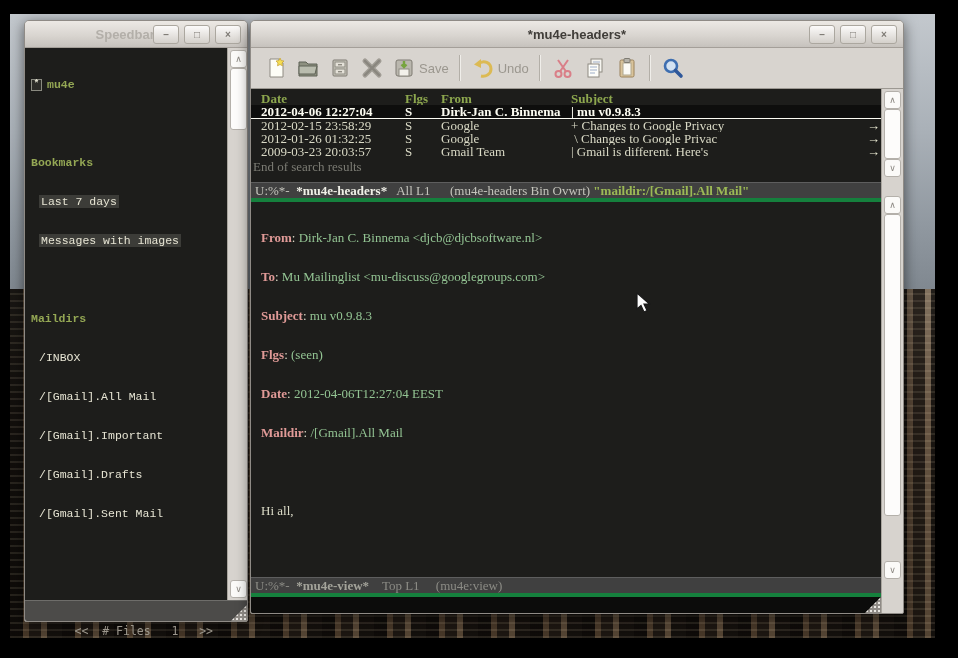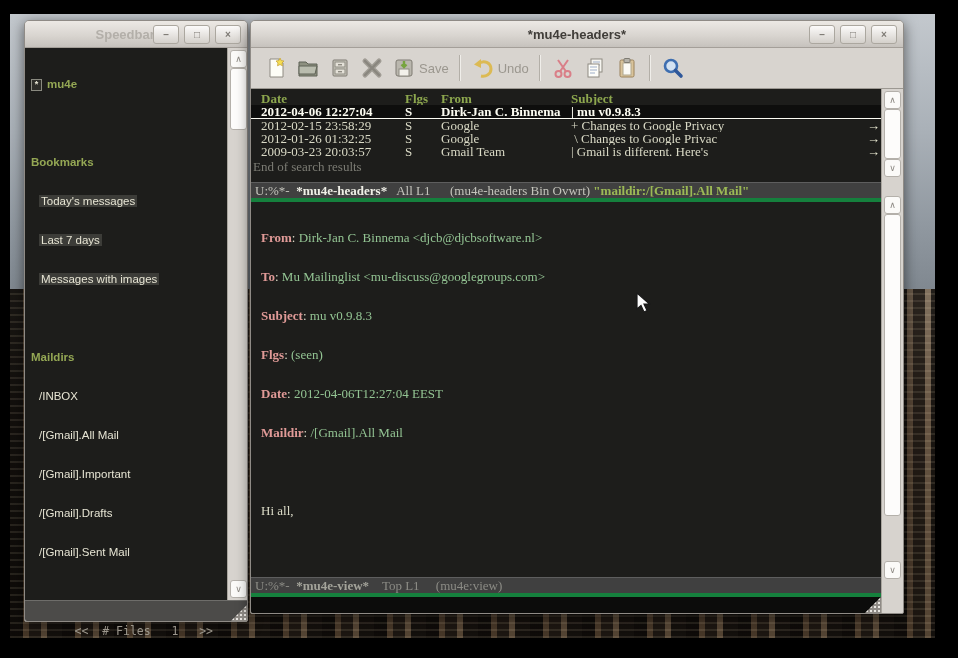--- a/index.html
+++ b/index.html
@@ -25,21 +25,21 @@
   .title.active{color:#403d39;}
   .title.inactive{color:#b3afa9;}
   .winbtns{position:absolute;right:6px;top:4px;display:flex;gap:5px;}
   .wbtn{width:24px;height:17px;border:1px solid #aba79f;border-radius:3px;
        background:linear-gradient(180deg,#fcfbfa,#d4d0cb);display:flex;align-items:center;
        justify-content:center;font-size:10px;font-weight:bold;color:#7e7a74;line-height:1;}
   
   .speedbar{left:24px;top:20px;width:222px;height:600px;display:flex;flex-direction:column;}
   .sb-body{flex:1;display:flex;min-height:0;}
   .sb-content{flex:1;background:#1d1d1b;color:#e6e4d3;overflow:hidden;
-       font-family:Liberation Sans, sans-serif;font-size:11.5px;line-height:13px;
+       font-family:Liberation Mono, monospace;font-size:11.5px;line-height:13px;
        padding:4px 0 0 6px;white-space:pre;}
   .sb-line{min-height:13px;}
   .sb-section{color:#94a754;font-weight:bold;}
   .sb-root{color:#94a754;font-weight:bold;}
   .sb-rooticon{display:inline-block;width:9px;height:10px;border:1px solid #8a8a80;
        background:#2c2c28;color:#e6e4d3;font-size:9px;line-height:9px;text-align:center;
        margin-right:5px;vertical-align:middle;}
   .sb-item{color:#e6e4d3;padding-left:8px;}
   .sb-item .boxed{background:#3c3c38;padding:0 2px;}
   .sb-scroll{width:19px;background:#d7d3ce;border-left:1px solid #aaa69f;position:relative;}
@@ -125,21 +125,20 @@
         <span class="wbtn">
             <span>×</span>
           </span>
       </span>
     </div>
     <div class="sb-body">
       <div class="sb-content">
         <div class="sb-line sb-root"><span class="sb-rooticon">*</span><span>mu4e</span></div>
         <div class="sb-line"></div>
         <div class="sb-line sb-section">Bookmarks</div>
-        <div class="sb-line sb-item"><span class="boxed">Today's messages</span></div>
         <div class="sb-line sb-item"><span class="boxed">Last 7 days</span></div>
         <div class="sb-line sb-item"><span class="boxed">Messages with images</span></div>
         <div class="sb-line"></div>
         <div class="sb-line sb-section">Maildirs</div>
         <div class="sb-line sb-item">/INBOX</div>
         <div class="sb-line sb-item">/[Gmail].All Mail</div>
         <div class="sb-line sb-item">/[Gmail].Important</div>
         <div class="sb-line sb-item">/[Gmail].Drafts</div>
         <div class="sb-line sb-item">/[Gmail].Sent Mail</div>
         

